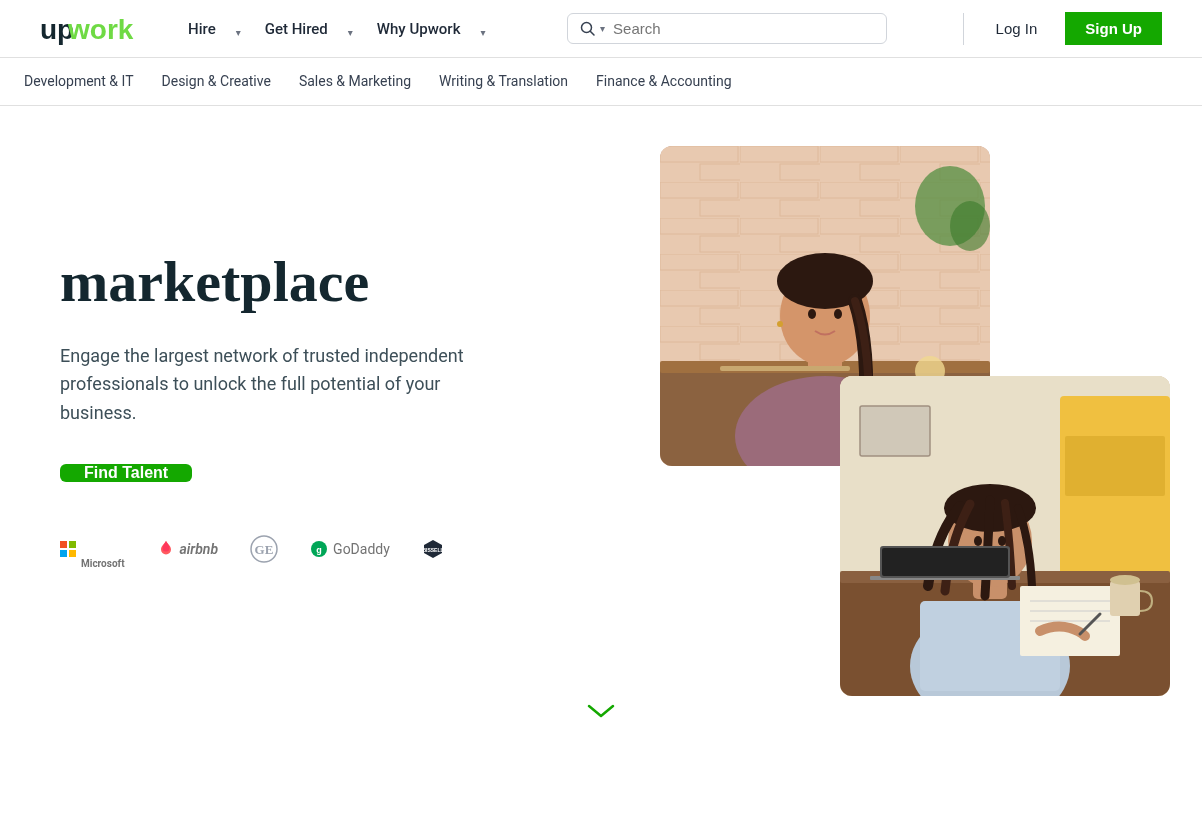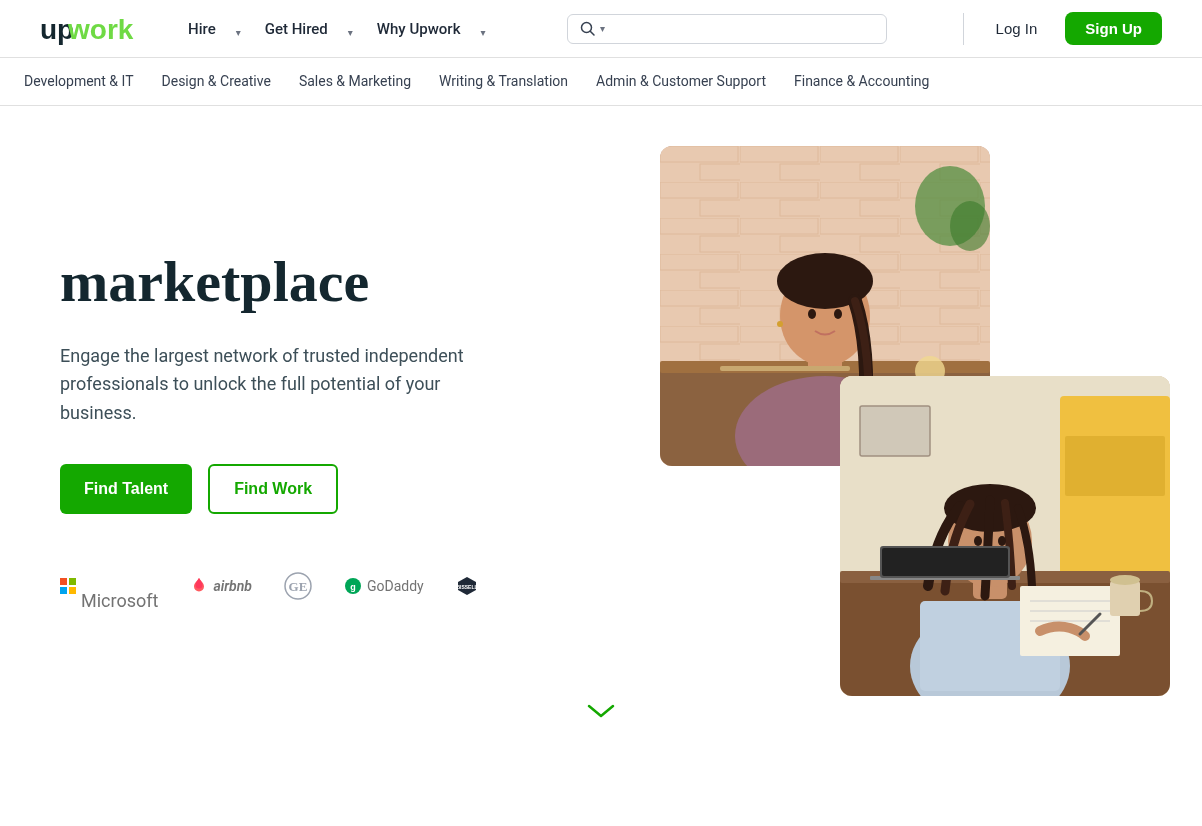--- a/index.html
+++ b/index.html
@@ -87,21 +87,21 @@
       border: none;
       border-radius: 4px;
     }
     .signup-btn {
       padding: 8px 20px;
       font-size: 15px;
       font-weight: 600;
       color: #fff;
       background: #14a800;
       border: none;
-      border-radius: 8px;
+      border-radius: 0;
       cursor: pointer;
     }
 
     
     .category-bar {
       display: flex;
       align-items: center;
       padding: 0 24px;
       height: 48px;
       border-bottom: 1px solid #e0e0e0;
@@ -179,21 +179,21 @@
       gap: 32px;
       margin-top: 8px;
     }
     .logo-item {
       font-size: 13px;
       color: #6b7280;
       display: flex;
       align-items: center;
       gap: 5px;
     }
-    .logo-microsoft { font-size: 18px; font-weight: 400; color: #737373; margin-top: 28px; }
+    .logo-microsoft { font-size: 10px; font-weight: 700; color: #737373; margin-top: 28px; }
 
     
     .hero-images {
       flex: 1;
       position: relative;
       height: 560px;
       margin-left: 40px;
     }
     .img-card-1 {
       position: absolute;
@@ -277,50 +277,49 @@
 
   <div class="search-area">
     <div class="search-box">
       <div class="search-icon-wrap">
         <svg width="16" height="16" viewBox="0 0 16 16" fill="none">
           <circle cx="6.5" cy="6.5" r="5" stroke="#374151" stroke-width="1.5"></circle>
           <line x1="10.5" y1="10.5" x2="14" y2="14" stroke="#374151" stroke-width="1.5" stroke-linecap="round"></line>
         </svg>
         <span style="font-size:10px;color:#6b7280;">▾</span>
       </div>
+      <input type="text" placeholder="Search" style="">
     </div>
   </div>
 
   <div class="nav-right">
     <div class="divider"></div>
     <button class="login-btn">Log In</button>
     <button class="signup-btn">Sign Up</button>
   </div>
 </nav>
 
 <div class="category-bar">
   <span class="cat-item">Development &amp; IT</span>
   <span class="cat-item">Design &amp; Creative</span>
   <span class="cat-item">Sales &amp; Marketing</span>
   <span class="cat-item">Writing &amp; Translation</span>
-  <span class="cat-item">Admin &amp; Customer Support</span>
   <span class="cat-item">Finance &amp; Accounting</span>
 </div>
 
 <section class="hero">
   <div class="hero-left">
     <h1 class="hero-heading">
       <br>
       <span>marketplace</span>
     </h1>
     <p class="hero-sub">Engage the largest network of trusted independent professionals to unlock the full potential of your business.</p>
 
     <div class="hero-buttons">
       <button class="btn-find-talent">Find Talent</button>
-      <button class="btn-find-work">Find Work</button>
     </div>
 
     <div class="trusted-logos">
 
       <div class="logo-item">
         <div class="ms-grid">
           <div class="ms-sq ms-red"></div>
           <div class="ms-sq ms-green"></div>
           <div class="ms-sq ms-blue"></div>
           <div class="ms-sq ms-yellow"></div>

